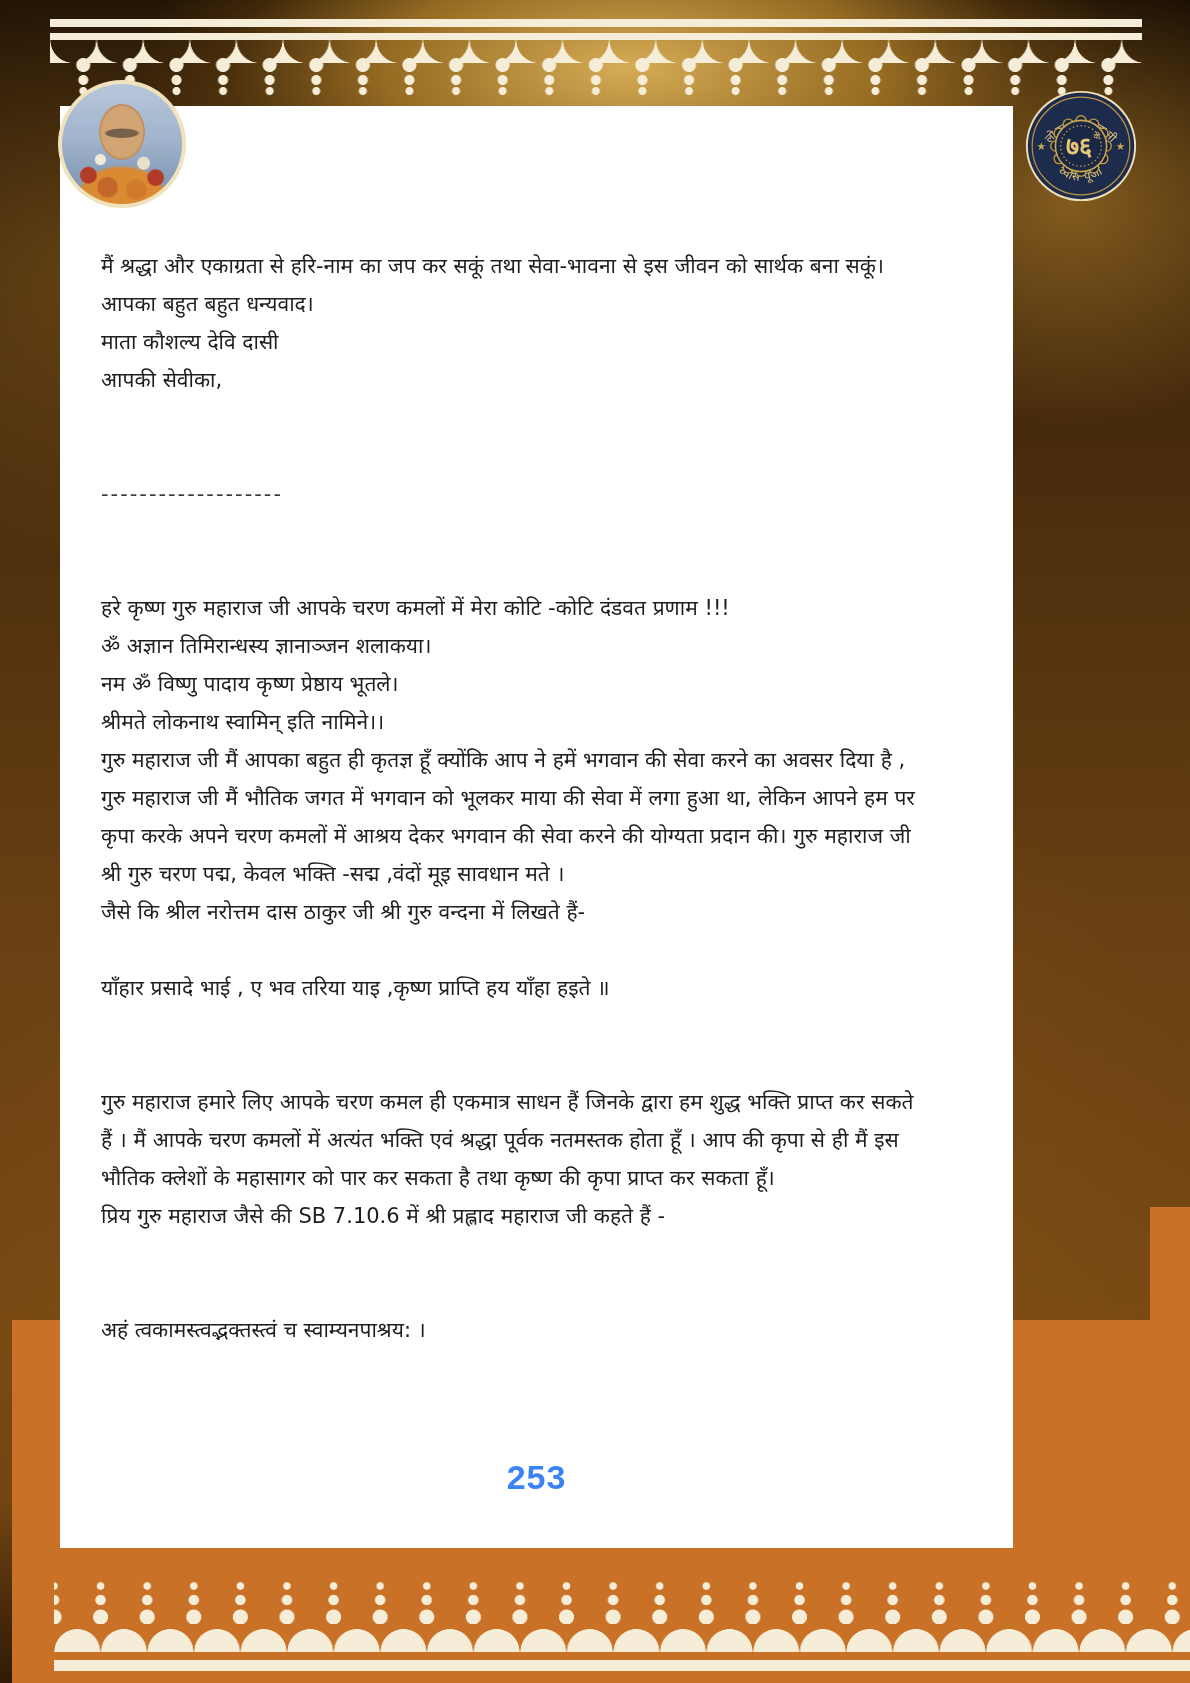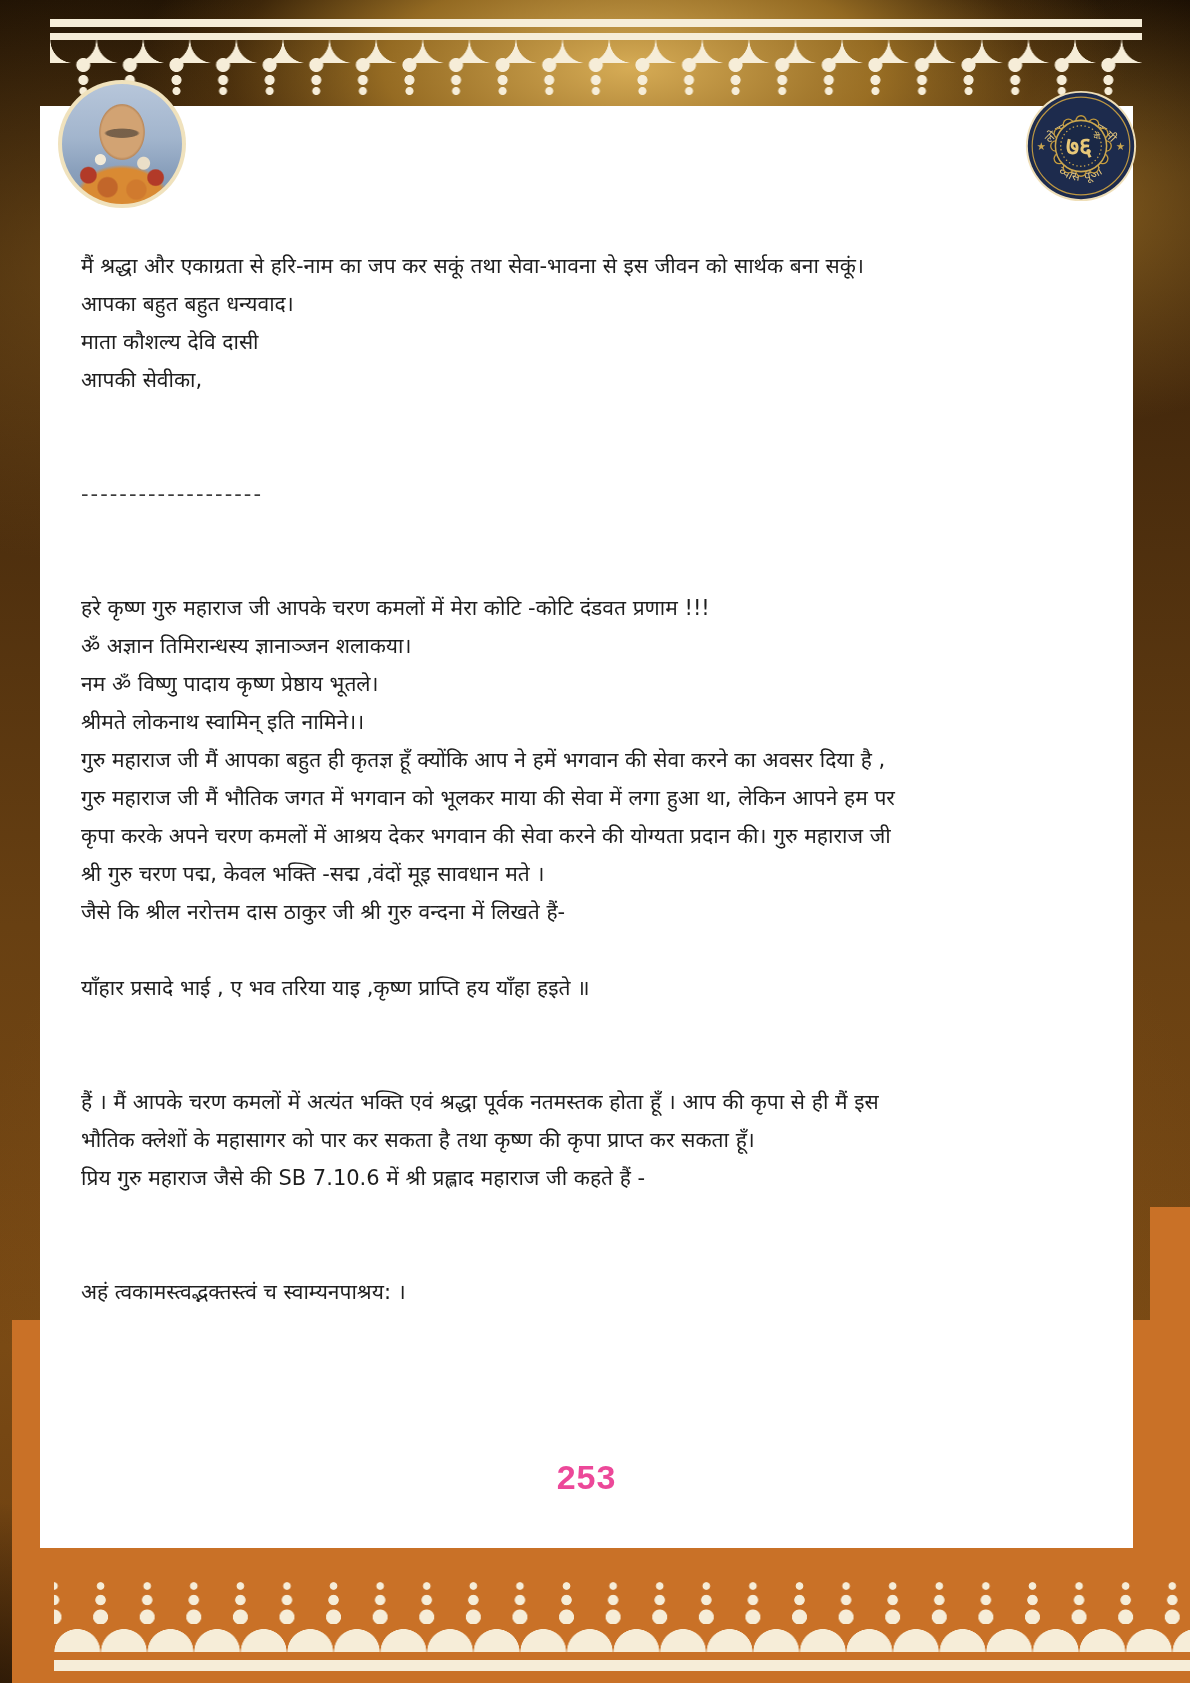--- a/index.html
+++ b/index.html
@@ -30,31 +30,31 @@
     background-size:46.6px 40px;background-repeat:repeat-x;background-position-x:10px;}
 
   
   .bot-dots{position:absolute;left:54px;right:0;top:1578px;height:46px;
     background-size:46.6px 46px;background-repeat:repeat-x;background-position-x:23.3px;}
   .bot-arches{position:absolute;left:54px;right:0;top:1629px;height:23px;
     background-size:46.6px 23px;background-repeat:repeat-x;}
   .bot-bar{position:absolute;left:54px;right:0;top:1660px;height:11px;}
 
   
-  .page{position:absolute;left:40px;top:106px;width:1093px;height:1442px;
+  .page{position:absolute;left:60px;top:106px;width:953px;height:1442px;
         background:#ffffff;overflow:hidden;}
 
   
   .letter{position:absolute;left:41px;top:141px;right:20px;
           font-size:21px;line-height:38px;color:#1e1e1e;}
   .line{height:38px;white-space:nowrap;}
 
   .pagenum{position:absolute;left:0;width:100%;top:1352px;text-align:center;
            font-family:"Liberation Sans","DejaVu Sans",sans-serif;
-           font-weight:bold;font-size:34px;letter-spacing:1px;color:#ec4899;}
+           font-weight:bold;font-size:34px;letter-spacing:1px;color:#3b82f6;}
 
   
   .photo-ring{position:absolute;left:58px;top:80px;width:128px;height:128px;border-radius:50%;
               background:#f0e2bd;z-index:5;}
   .photo{position:absolute;left:4px;top:4px;width:120px;height:120px;border-radius:50%;
     background:
       radial-gradient(6px 6px at 32% 63%, #f2ead8 85%, rgba(0,0,0,0) 100%),
       radial-gradient(7px 7px at 68% 66%, #eadfc8 85%, rgba(0,0,0,0) 100%),
       radial-gradient(9px 9px at 22% 76%, #b23a28 85%, rgba(0,0,0,0) 100%),
       radial-gradient(9px 9px at 78% 78%, #b23a28 85%, rgba(0,0,0,0) 100%),
@@ -103,20 +103,21 @@
       <div class="line">श्रीमते लोकनाथ स्वामिन् इति नामिने।।</div>
       <div class="line">गुरु महाराज जी मैं आपका बहुत ही कृतज्ञ हूँ क्योंकि आप ने हमें भगवान की सेवा करने का अवसर दिया है ,</div>
       <div class="line">गुरु महाराज जी मैं भौतिक जगत में भगवान को भूलकर माया की सेवा में लगा हुआ था, लेकिन आपने हम पर</div>
       <div class="line">कृपा करके अपने चरण कमलों में आश्रय देकर भगवान की सेवा करने की योग्यता प्रदान की। गुरु महाराज जी</div>
       <div class="line">श्री गुरु चरण पद्म, केवल भक्ति -सद्म ,वंदों मूइ सावधान मते ।</div>
       <div class="line">जैसे कि श्रील नरोत्तम दास ठाकुर जी श्री गुरु वन्दना में लिखते हैं-</div>
       <div class="line"></div>
       <div class="line">याँहार प्रसादे भाई , ए भव तरिया याइ ,कृष्ण प्राप्ति हय याँहा हइते ॥</div>
       <div class="line"></div>
       <div class="line"></div>
+      <div class="line">गुरु महाराज हमारे लिए आपके चरण कमल ही एकमात्र साधन हैं जिनके द्वारा हम शुद्ध भक्ति प्राप्त कर सकते</div>
       <div class="line">हैं । मैं आपके चरण कमलों में अत्यंत भक्ति एवं श्रद्धा पूर्वक नतमस्तक होता हूँ । आप की कृपा से ही मैं इस</div>
       <div class="line">भौतिक क्लेशों के महासागर को पार कर सकता है तथा कृष्ण की कृपा प्राप्त कर सकता हूँ।</div>
       <div class="line">प्रिय गुरु महाराज जैसे की SB 7.10.6 में श्री प्रह्लाद महाराज जी कहते हैं -</div>
       <div class="line"></div>
       <div class="line"></div>
       <div class="line">अहं त्वकामस्त्वद्भक्तस्त्वं च स्वाम्यनपाश्रय: ।</div>
     </div>
   <div class="pagenum">253</div>
 </div>
 

